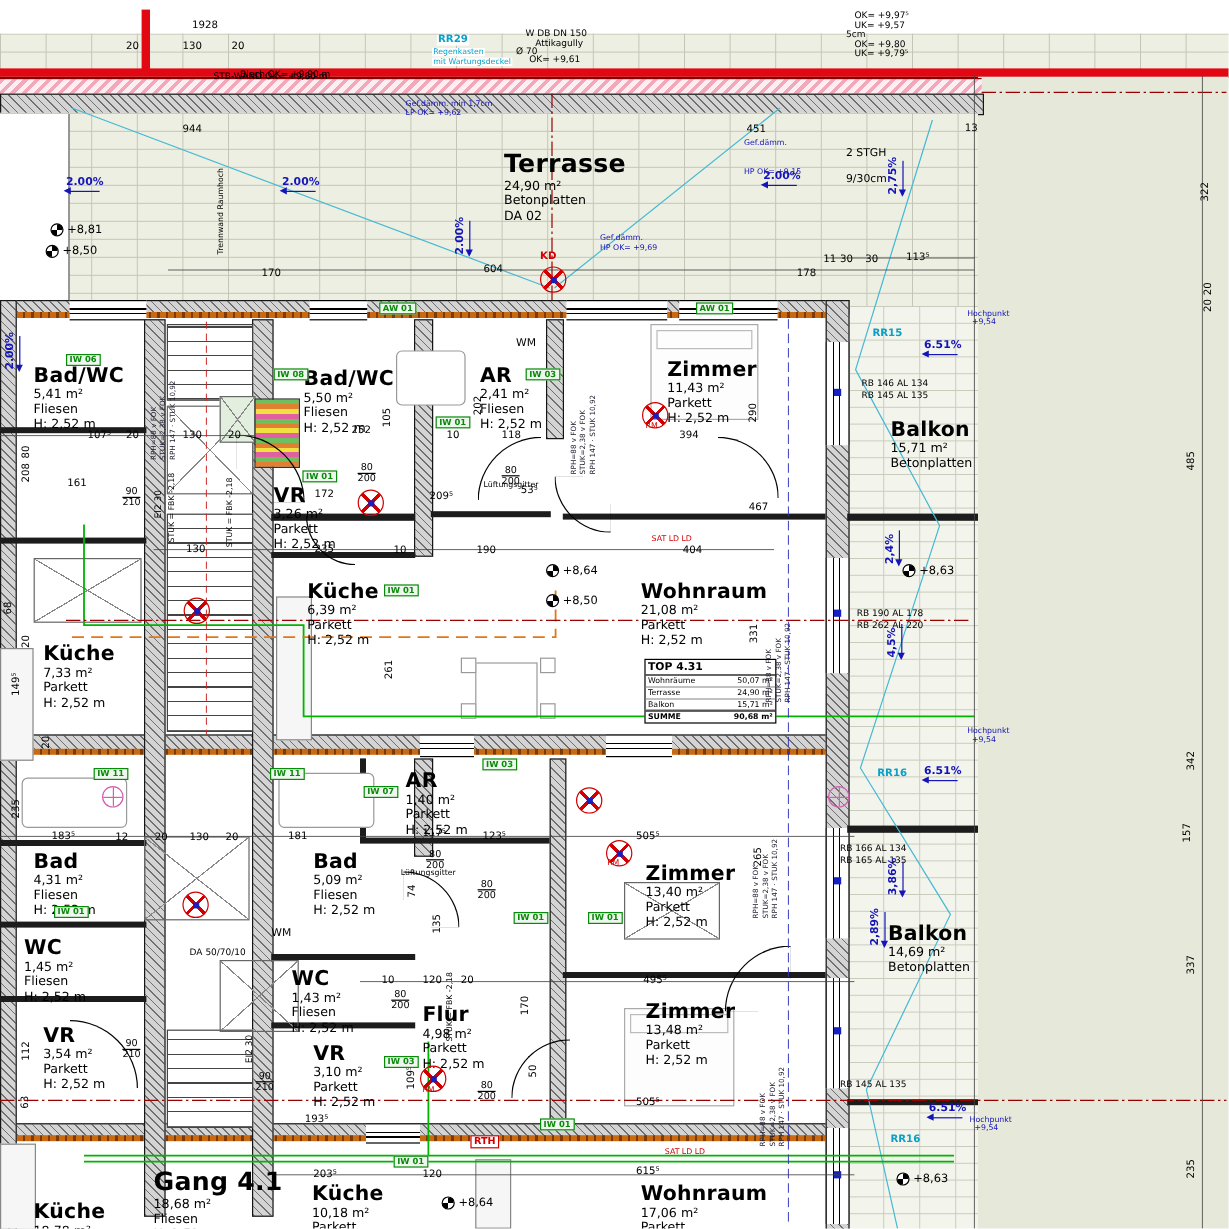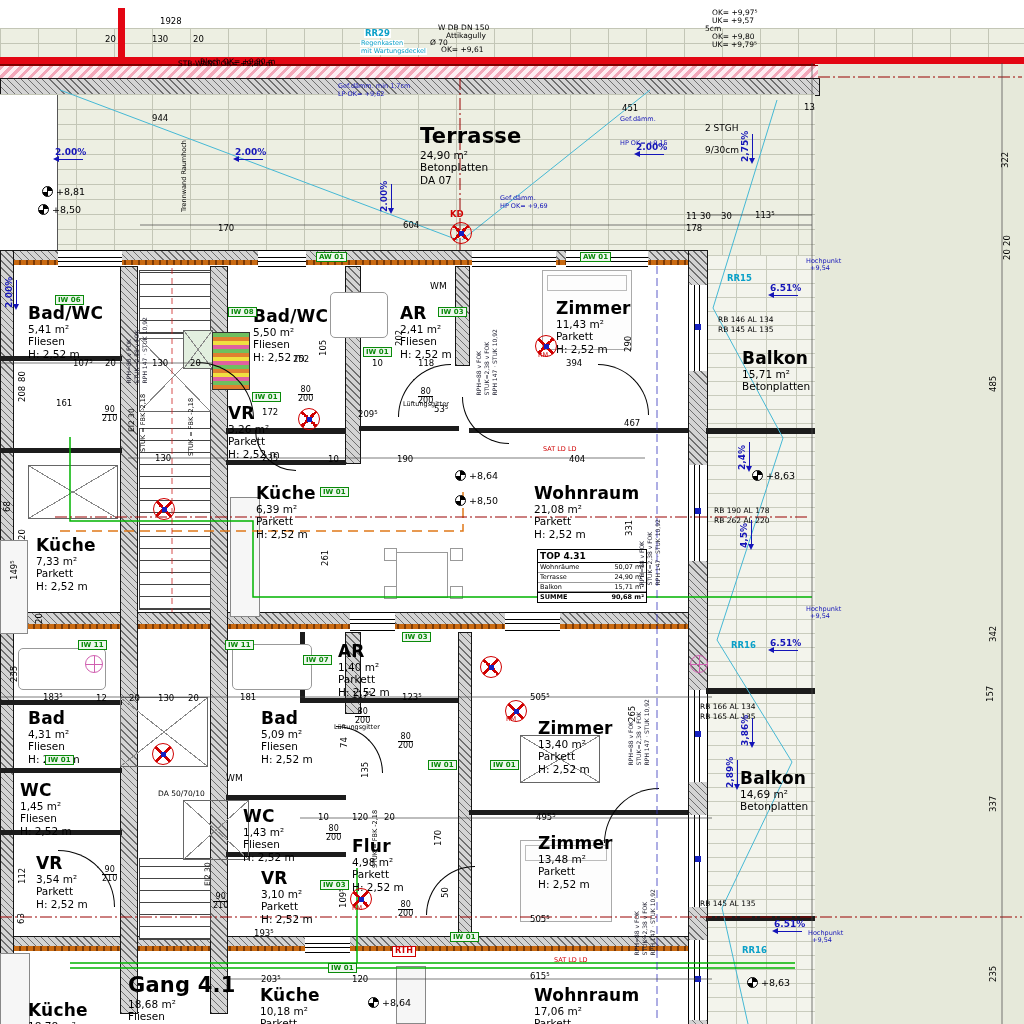--- a/index.html
+++ b/index.html
@@ -222,21 +222,21 @@
       <span>SUMME</span>
       <span>90,68 m²</span>
     </div>
   </div>
 
   <div id="layer-dyn" class="abs" style="left:0;top:0;width:1024px;height:1024px">
       <div class="room big" style="left: 420px; top: 124px;">
         <div class="rname">Terrasse</div>
         <div class="rsub">24,90 m²</div>
         <div class="rsub">Betonplatten</div>
-        <div class="rsub">DA 07</div>
+        <div class="rsub">DA 02</div>
       </div>
       <div class="room" style="left: 28px; top: 303px;">
         <div class="rname">Bad/WC</div>
         <div class="rsub">5,41 m²</div>
         <div class="rsub">Fliesen</div>
         <div class="rsub">H: 2,52 m</div>
       </div>
       <div class="room" style="left: 253px; top: 306px;">
         <div class="rname">Bad/WC</div>
         <div class="rsub">5,50 m²</div>
@@ -366,26 +366,26 @@
         <div class="rsub">Parkett</div>
       </div>
       <div class="room" style="left: 28px; top: 1000px;">
         <div class="rname">Küche</div>
         <div class="rsub">18,78 m²</div>
       </div>
       <div class="dim" style="left: 160px; top: 16px;">1928</div>
       <div class="dim" style="left: 105px; top: 34px;">20</div>
       <div class="dim" style="left: 152px; top: 34px;">130</div>
       <div class="dim" style="left: 193px; top: 34px;">20</div>
-      <div class="dim" style="left: 152px; top: 103px; margin-top: 10px;">944</div>
+      <div class="dim" style="left: 152px; top: 103px;">944</div>
       <div class="dim" style="left: 622px; top: 103px;">451</div>
       <div class="dim" style="left: 804px; top: 102px;">13</div>
       <div class="dim" style="left: 403px; top: 220px;">604</div>
       <div class="dim" style="left: 218px; top: 223px;">170</div>
-      <div class="dim" style="left: 686px; top: 223px;">178</div>
+      <div class="dim" style="left: 664px; top: 223px;">178</div>
       <div class="dim" style="left: 686px; top: 211px;">11</div>
       <div class="dim" style="left: 700px; top: 211px;">30</div>
       <div class="dim" style="left: 721px; top: 211px;">30</div>
       <div class="dim" style="left: 755px; top: 210px;">113⁵</div>
       <div class="dim" style="left: 73px; top: 358px;">107⁵</div>
       <div class="dim" style="left: 105px; top: 358px;">20</div>
       <div class="dim" style="left: 152px; top: 358px;">130</div>
       <div class="dim" style="left: 190px; top: 358px;">20</div>
       <div class="dim" style="left: 293px; top: 354px;">252</div>
       <div class="dim" style="left: 372px; top: 358px;">10</div>

